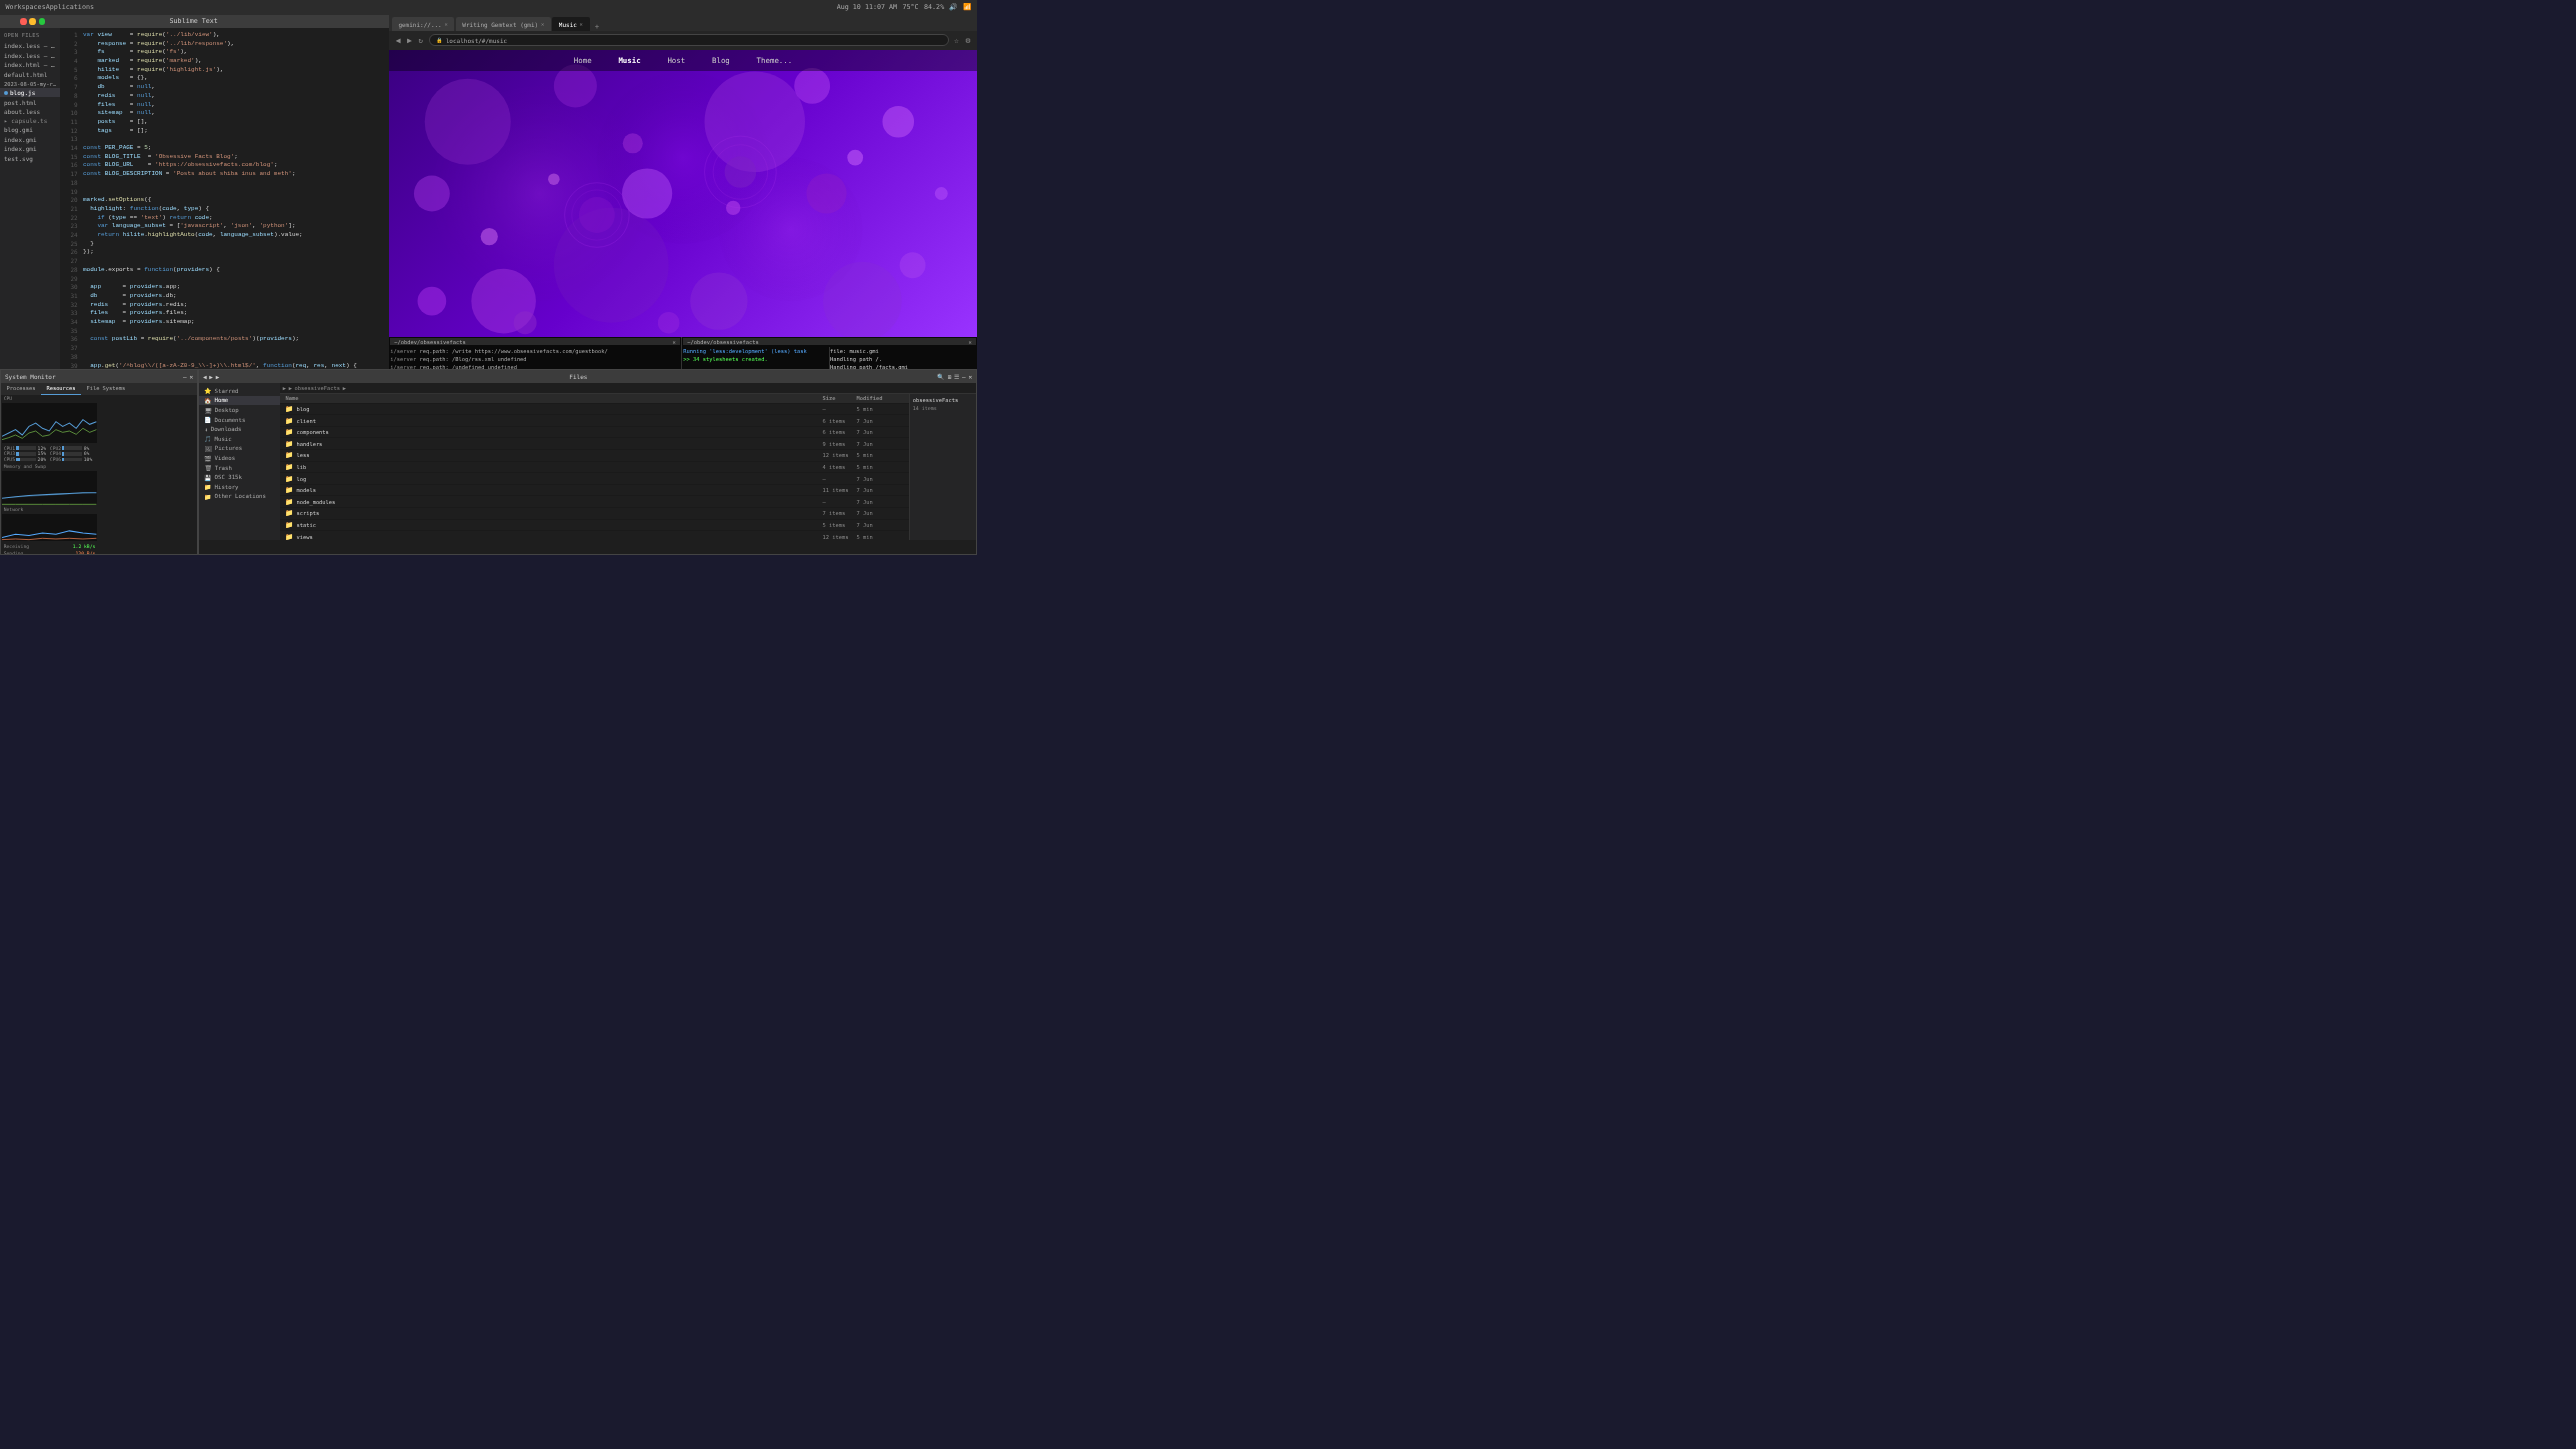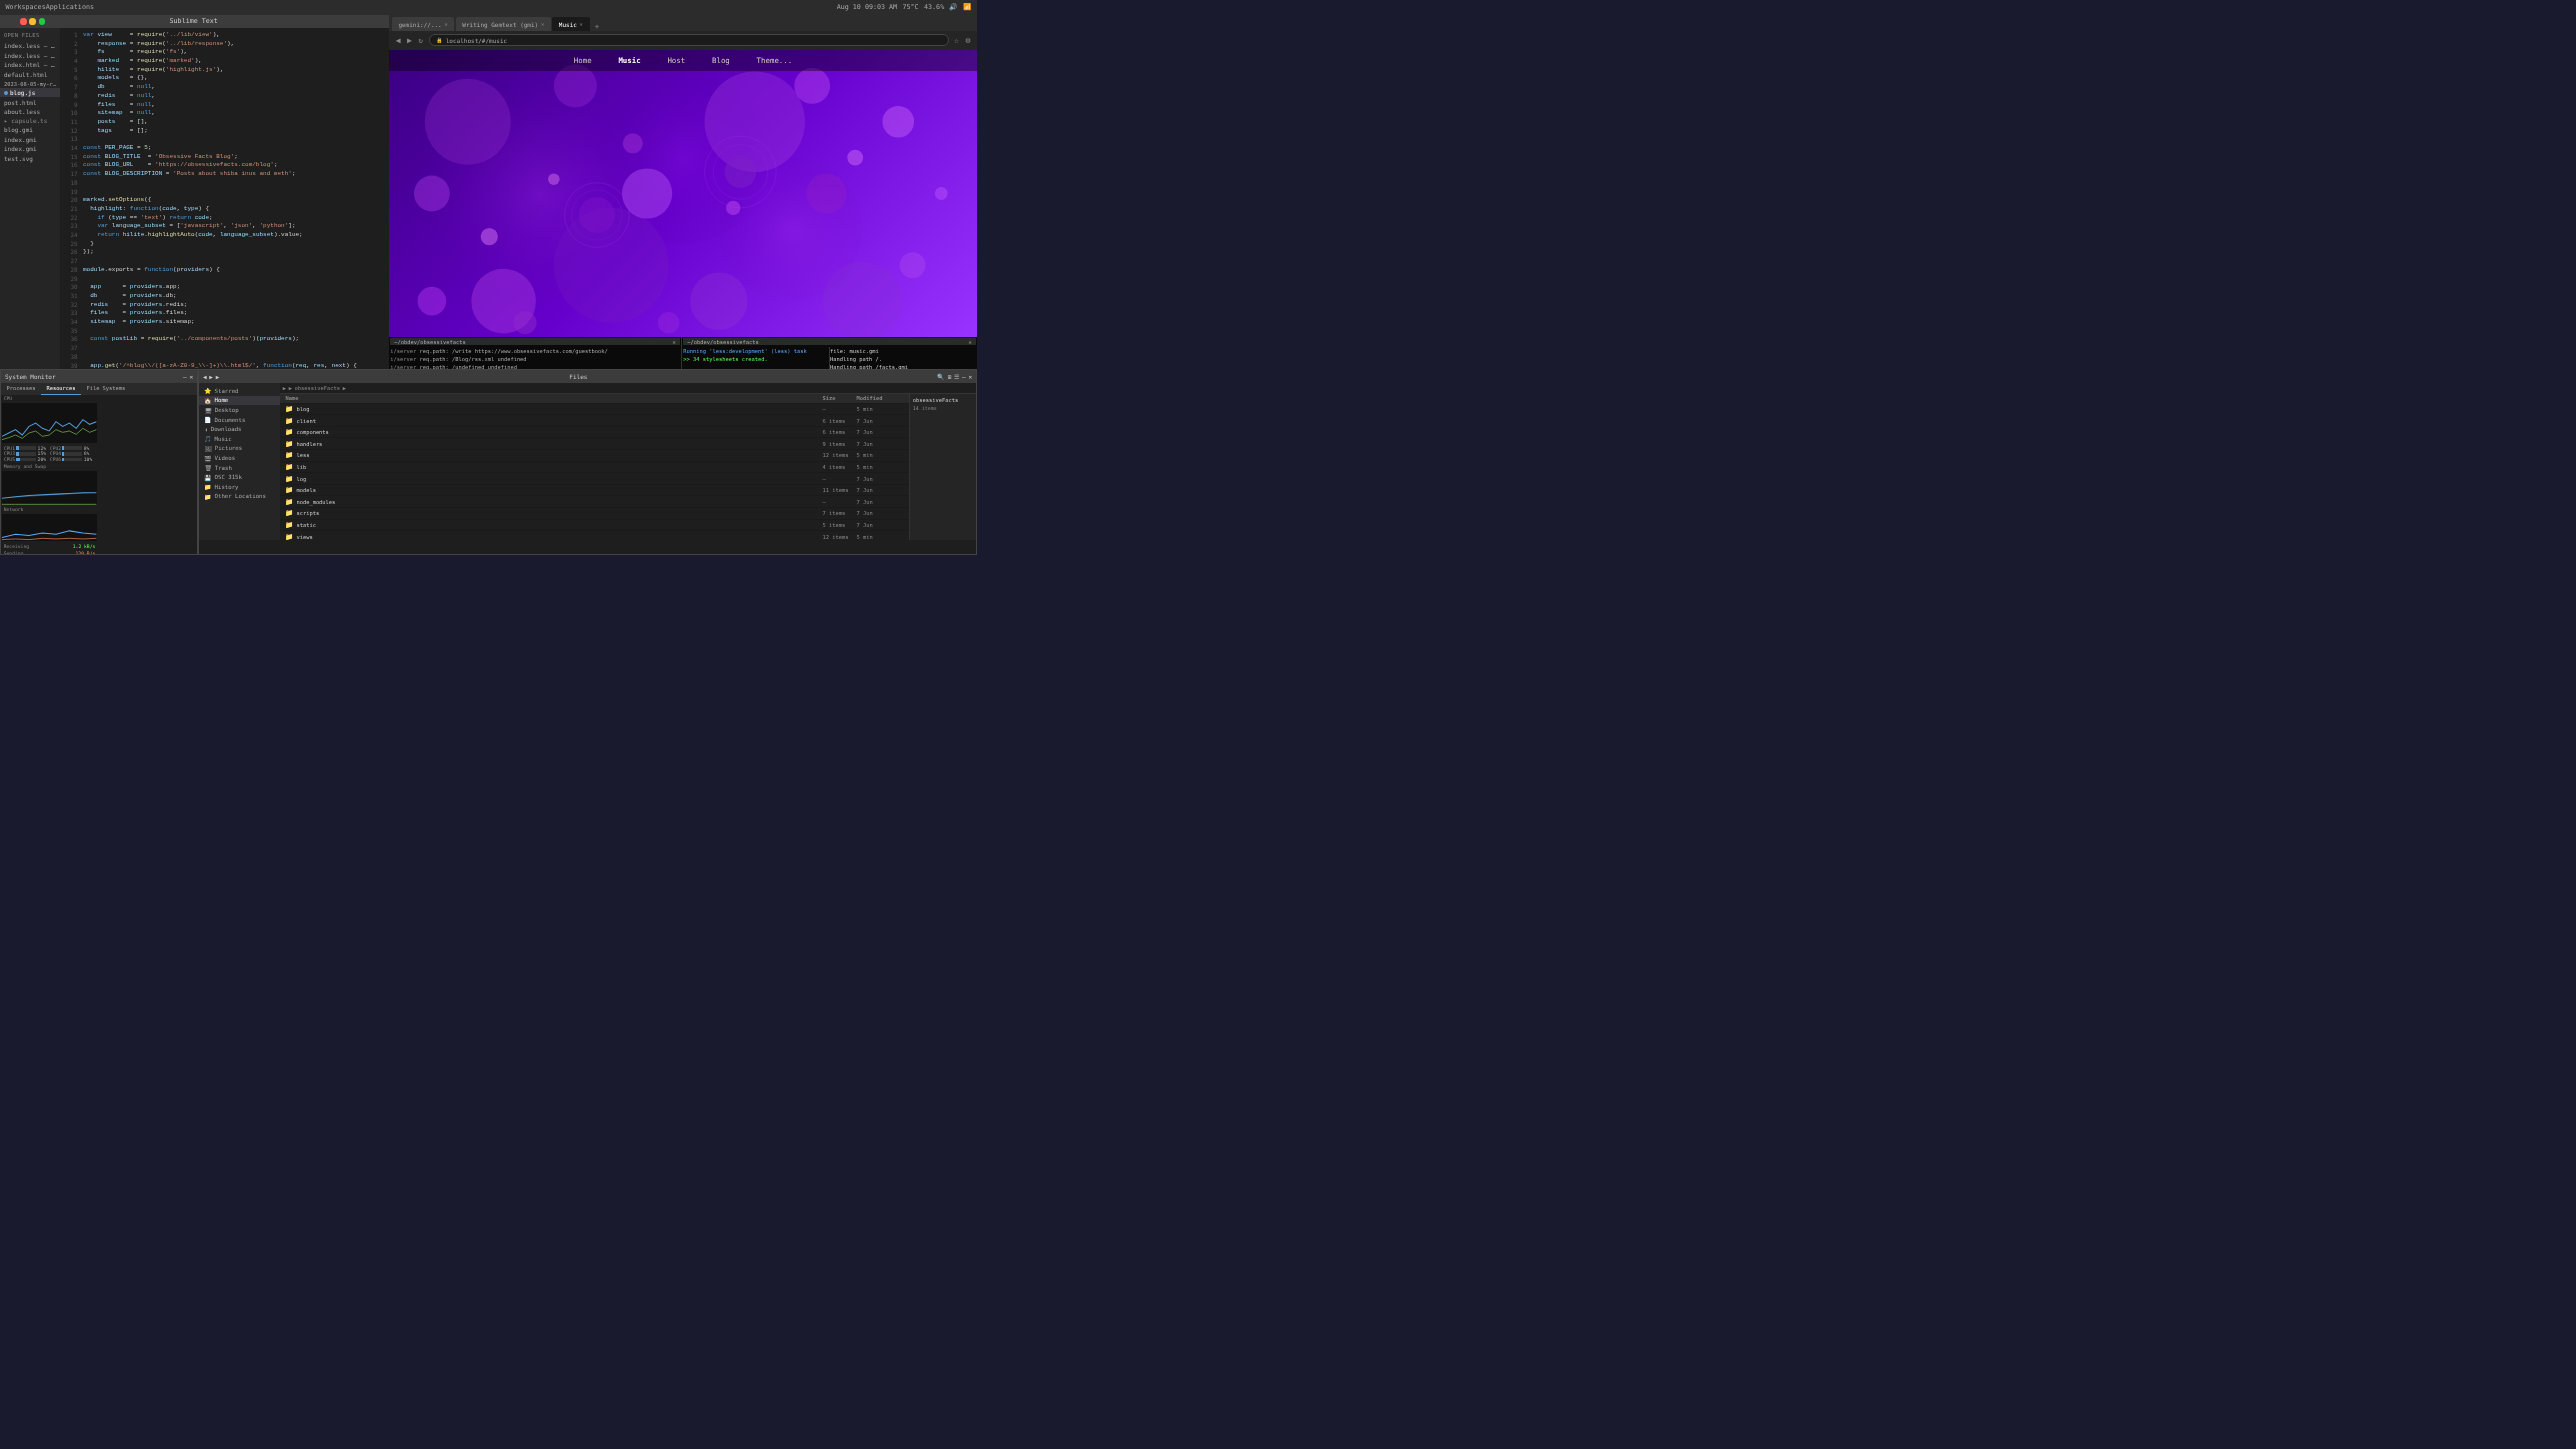--- a/index.html
+++ b/index.html
@@ -522,23 +522,23 @@
   </style>
 </head>
 <body>
 
 <div class="topbar">
   <div class="topbar-left">
     <span>Workspaces</span>
     <span>Applications</span>
   </div>
   <div class="topbar-right">
-    <span>Aug 10  09:03 AM</span>
+    <span>Aug 10  11:07 AM</span>
     <span>75°C</span>
-    <span>43.6%</span>
+    <span>84.2%</span>
     <span>🔊</span>
     <span>📶</span>
   </div>
 </div>
 
 <div class="main-layout">
 
   <div class="sublime-panel">
     <div class="sublime-titlebar">
       <div class="sublime-titlebar-controls">

